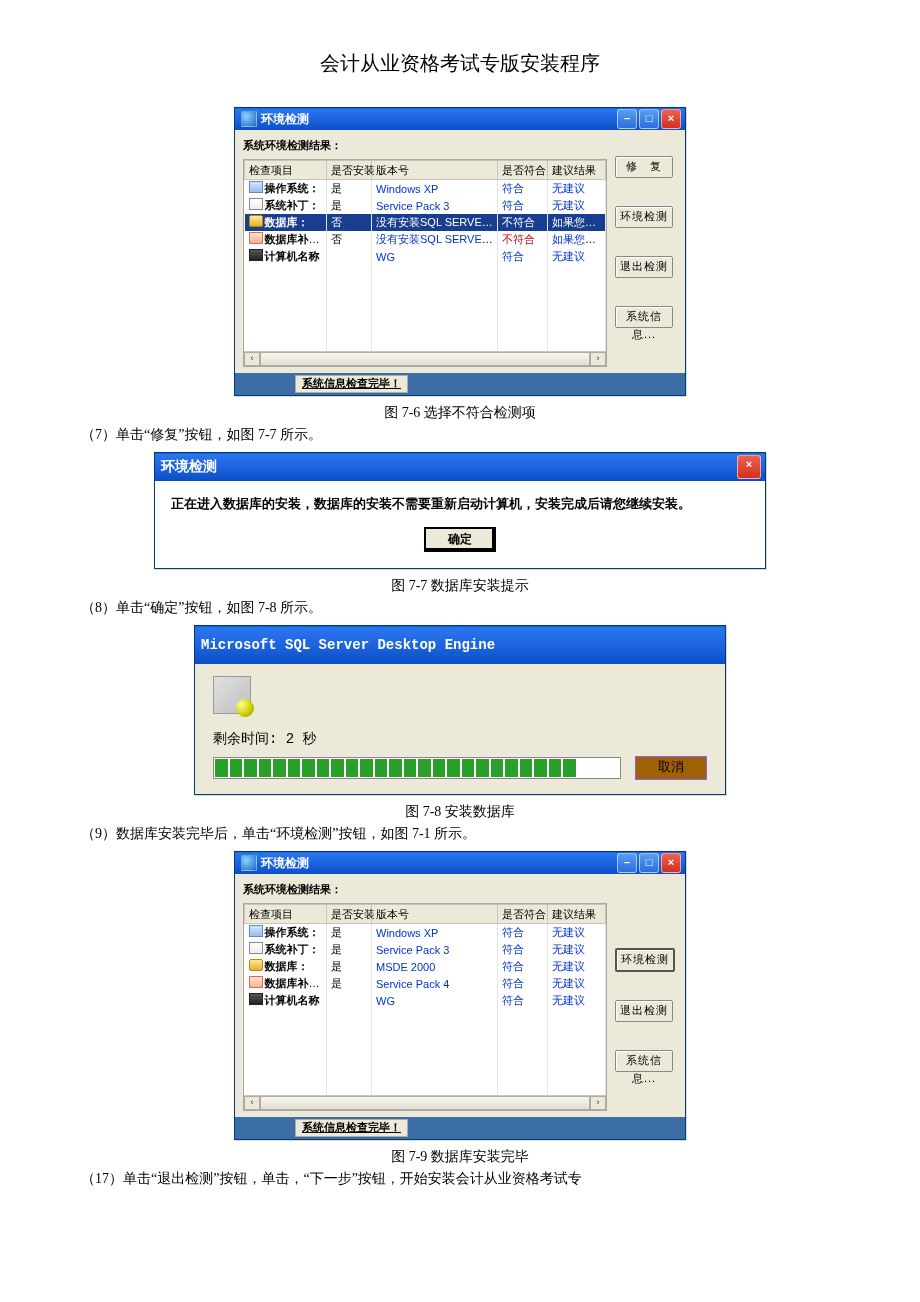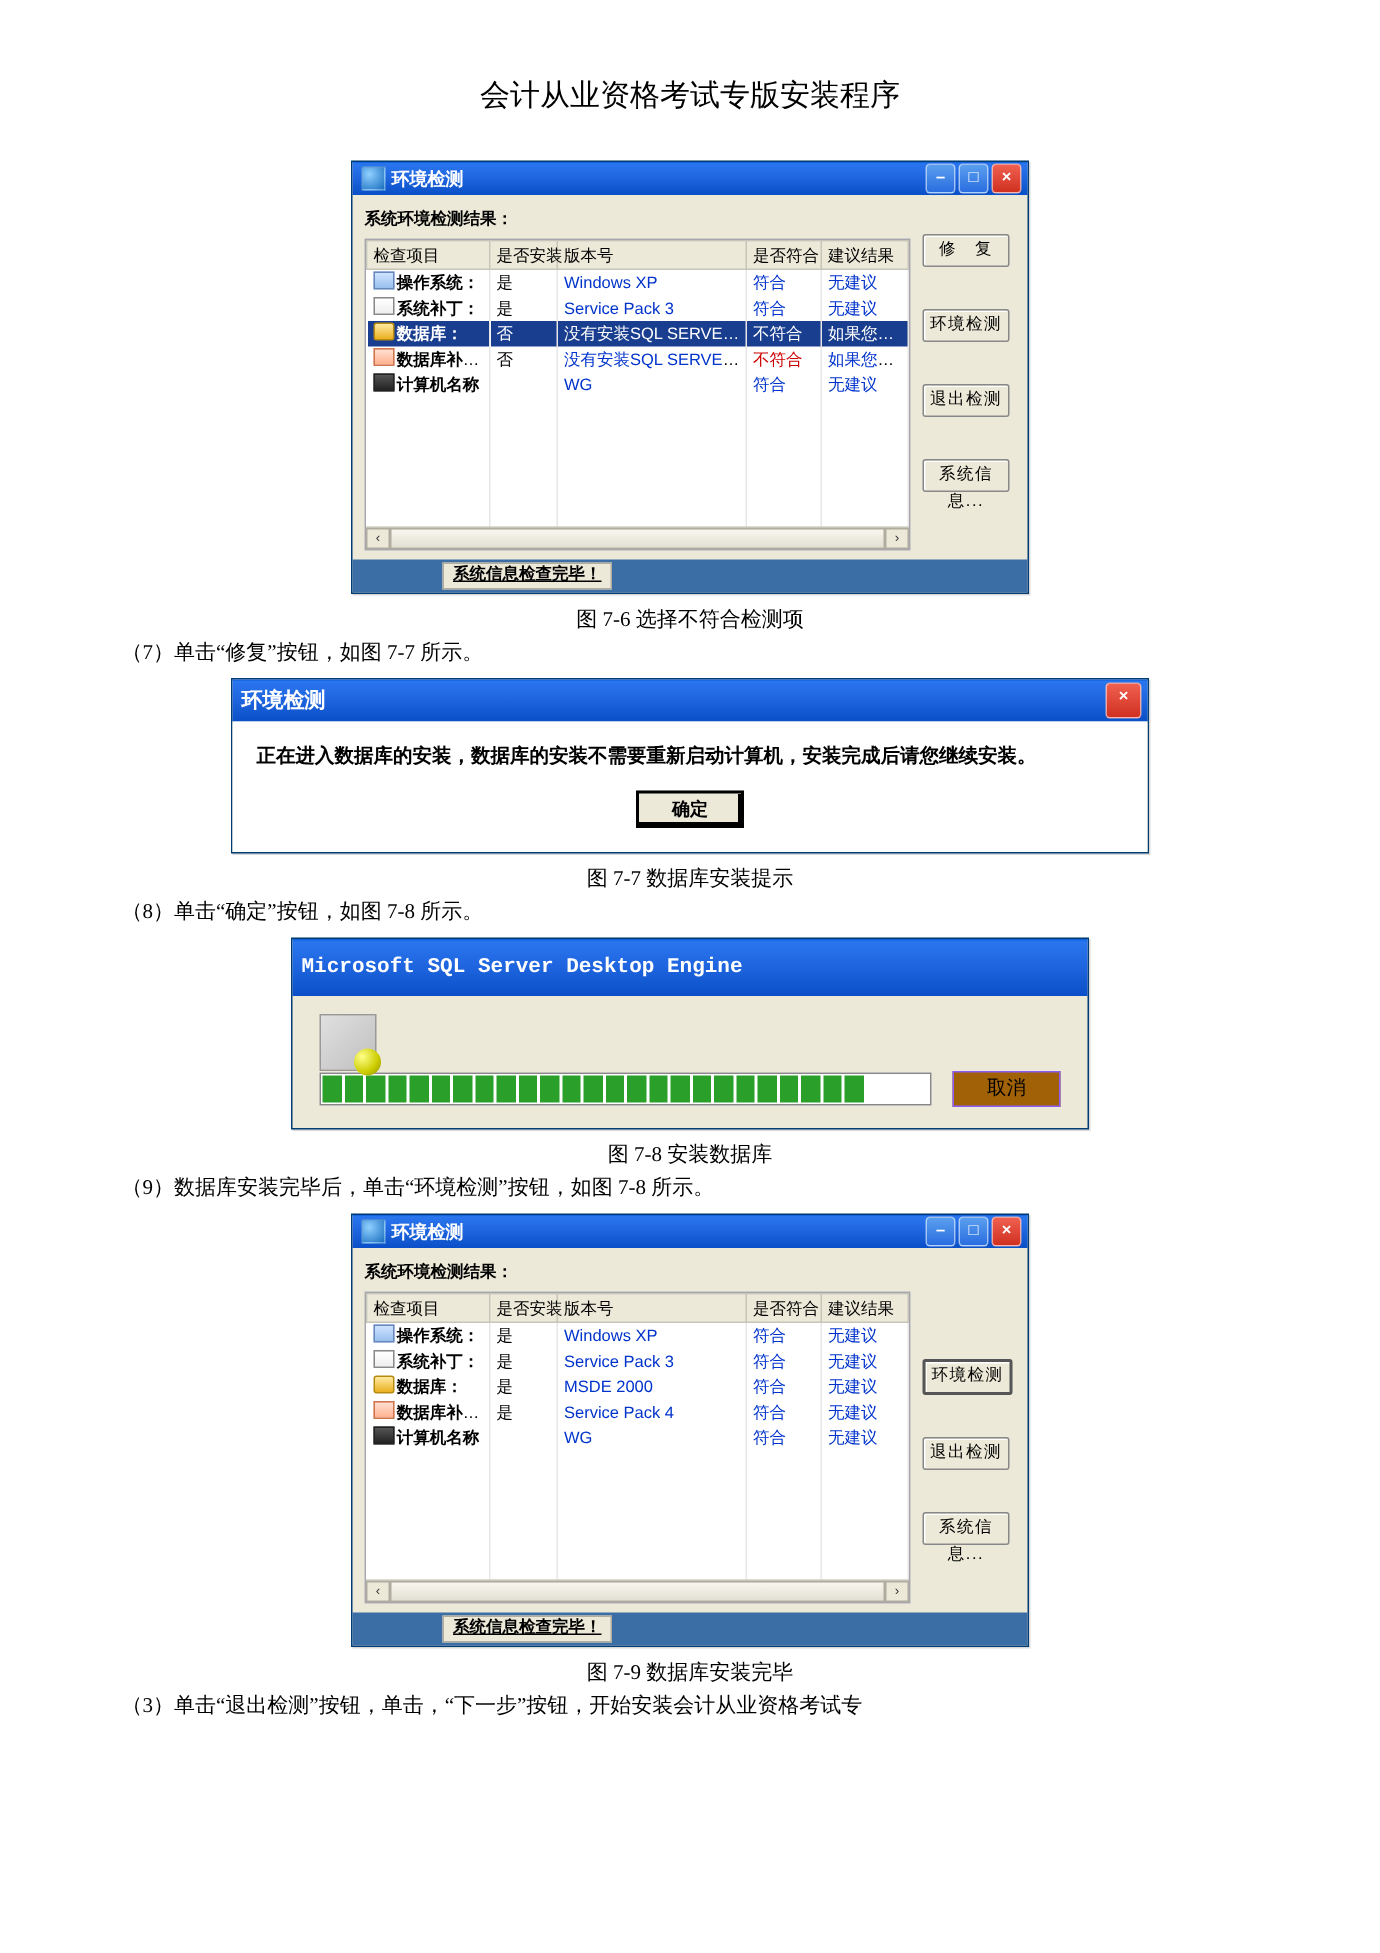--- a/index.html
+++ b/index.html
@@ -301,20 +301,21 @@
 
 <div class="figure">
   <div class="xp-window inst">
     <div class="xp-titlebar">
       <span class="title-text">Microsoft SQL Server Desktop Engine</span>
     </div>
     <div class="inst-body">
       <div class="inst-row1">
         <div class="inst-icon"></div>
       </div>
+      <div class="inst-time">剩余时间: 2 秒</div>
       <div class="progress-row">
         <div class="progress" id="prog">
             <div class="pseg"></div>
             <div class="pseg"></div>
             <div class="pseg"></div>
             <div class="pseg"></div>
             <div class="pseg"></div>
             <div class="pseg"></div>
             <div class="pseg"></div>
             <div class="pseg"></div>
@@ -338,21 +339,21 @@
             <div class="nopseg"></div>
             <div class="nopseg"></div>
             <div class="nopseg"></div>
           </div>
         <div class="cancel-btn">取消</div>
       </div>
     </div>
   </div>
 </div>
 <div class="caption">图 7-8  安装数据库</div>
-<div class="body-text">（9）数据库安装完毕后，单击“环境检测”按钮，如图 7-8 所示。</div>
+<div class="body-text">（9）数据库安装完毕后，单击“环境检测”按钮，如图 7-1 所示。</div>
 
 <div class="figure">
   <div class="xp-window" style="width:450px;">
     <div class="xp-titlebar">
       <span class="icon-slot"></span>
       <span class="title-text">环境检测</span>
       <div class="tb-btns">
         <div class="tb-btn">–</div>
         <div class="tb-btn">□</div>
         <div class="tb-btn close">×</div>
@@ -479,13 +480,13 @@
         <div class="xp-btn">退出检测</div>
         <div class="xp-btn" style="margin-bottom:0">系统信息...</div>
       </div>
     </div>
     <div class="status-strip">
       <span class="status-cell">系统信息检查完毕！</span>
     </div>
   </div>
 </div>
 <div class="caption">图 7-9  数据库安装完毕</div>
-<div class="body-text">（3）单击“退出检测”按钮，单击，“下一步”按钮，开始安装会计从业资格考试专</div>
+<div class="body-text">（17）单击“退出检测”按钮，单击，“下一步”按钮，开始安装会计从业资格考试专</div>
 
 </body></html>

